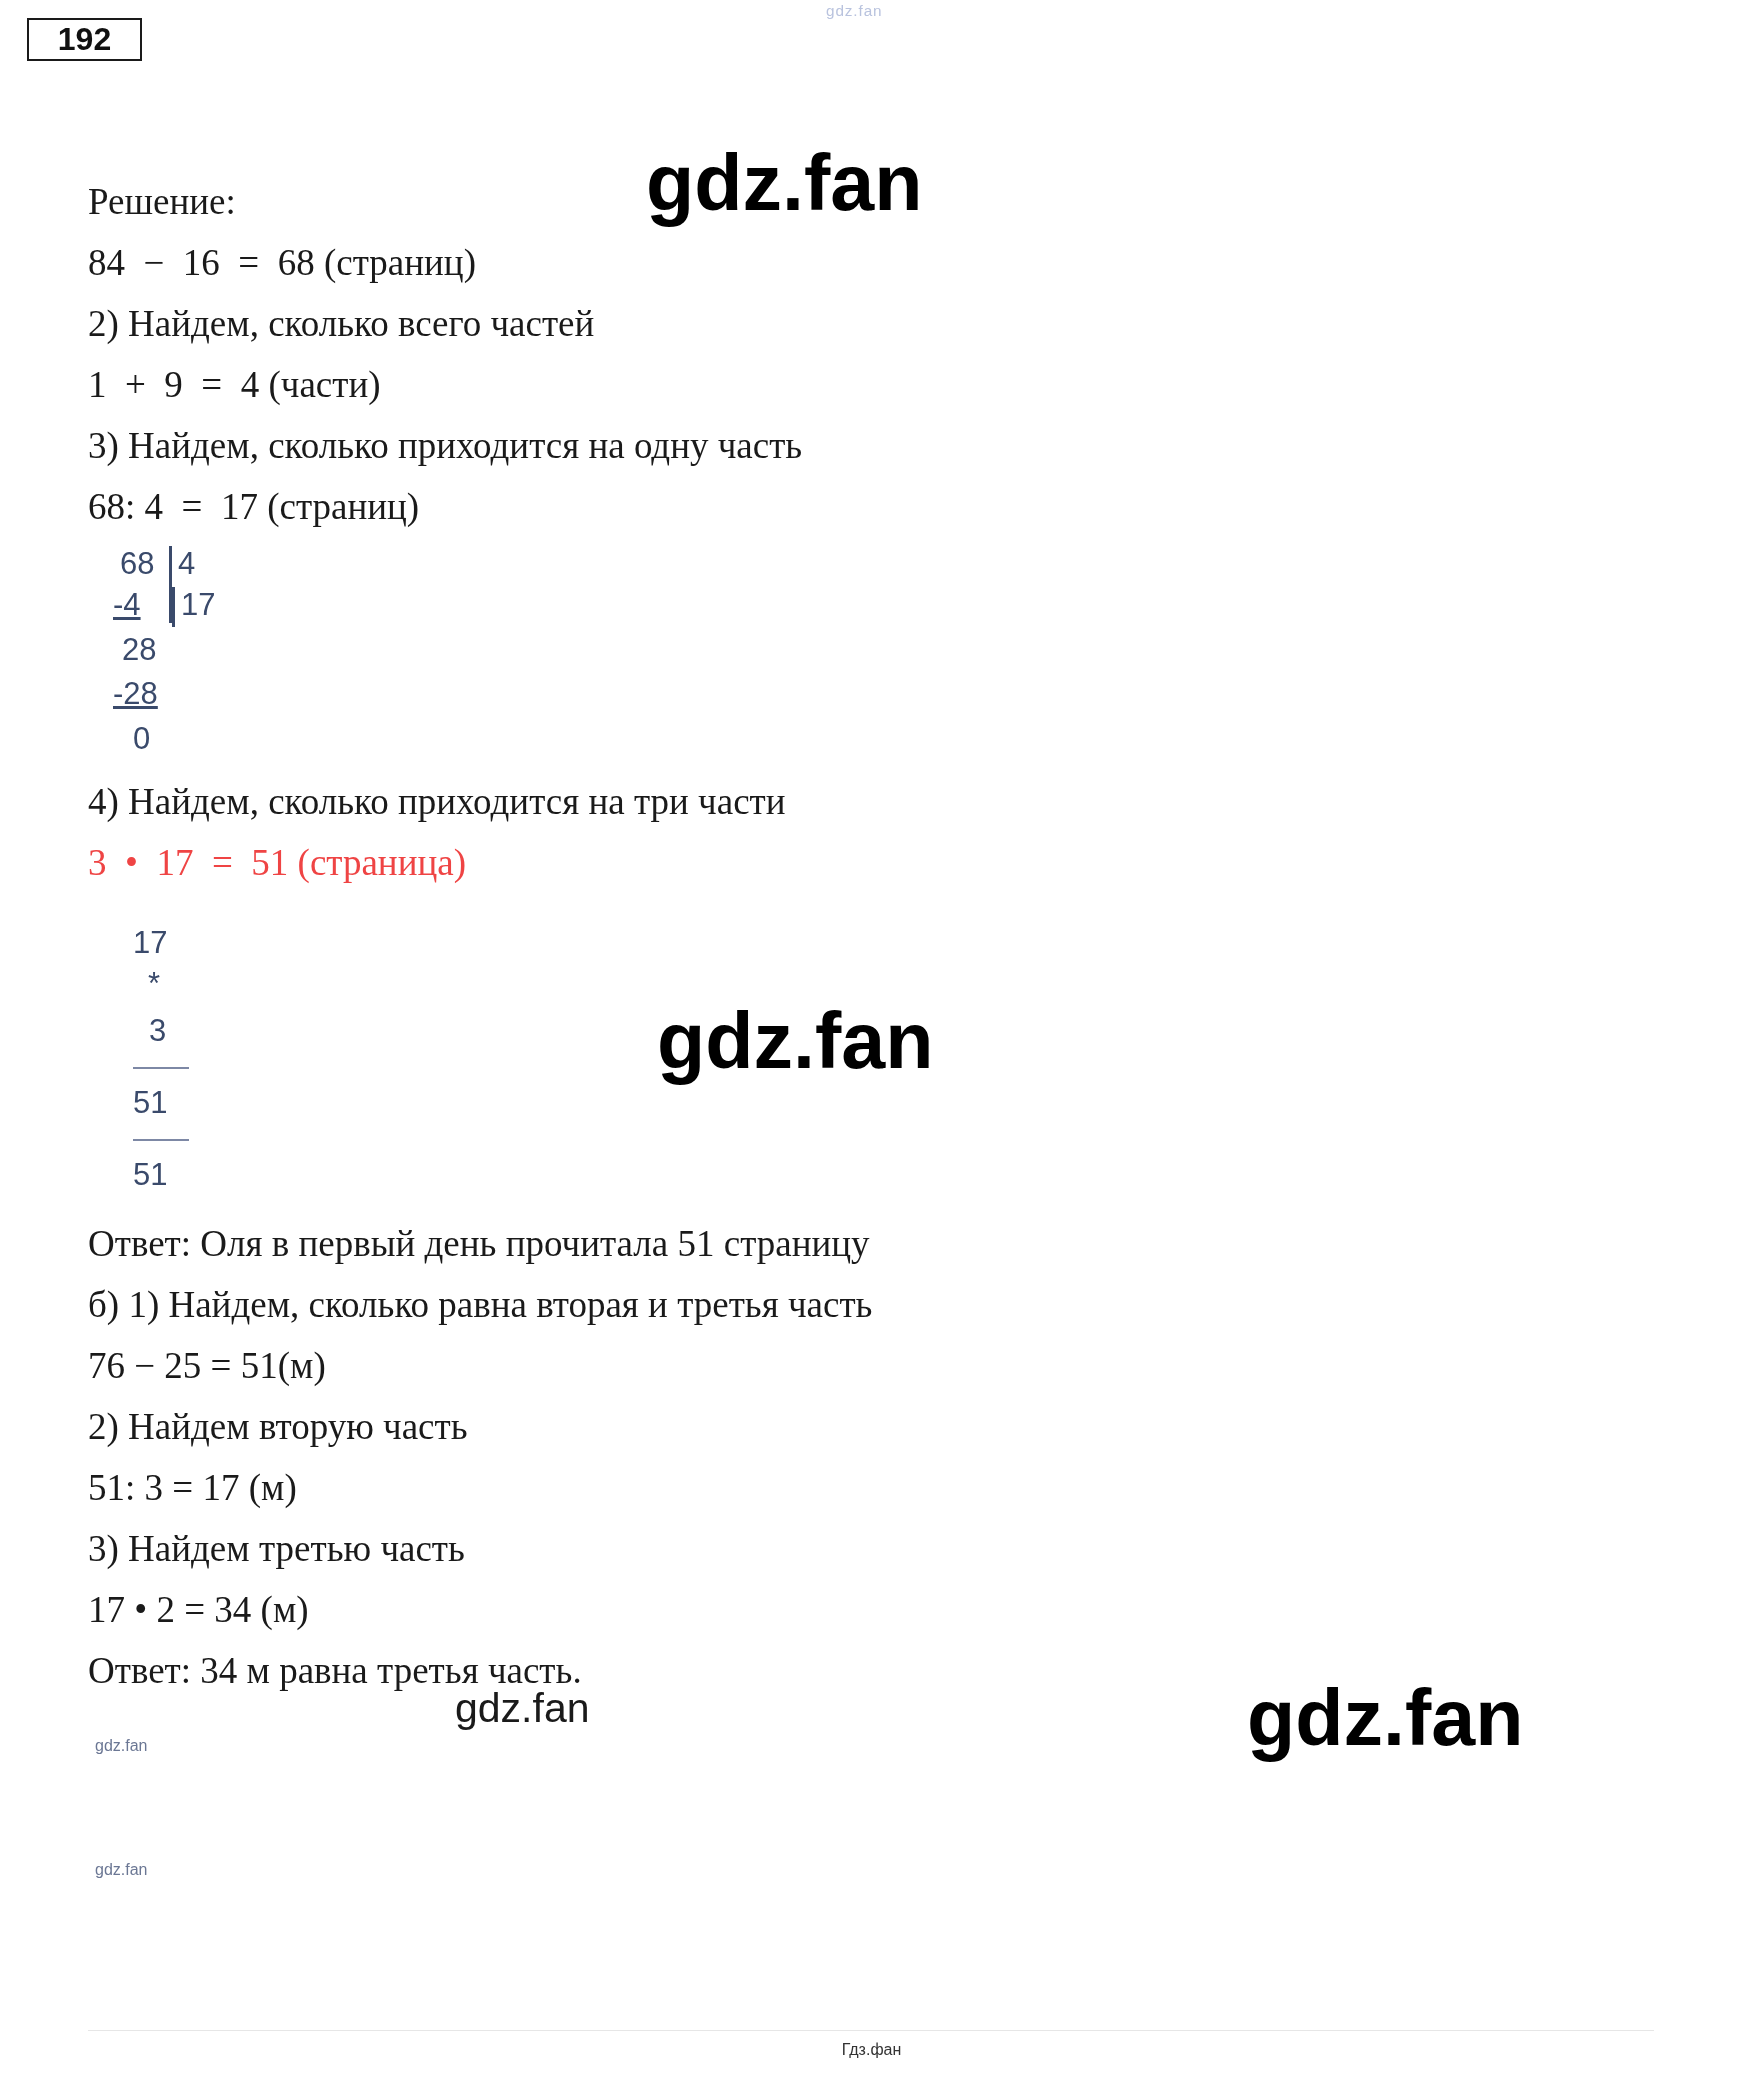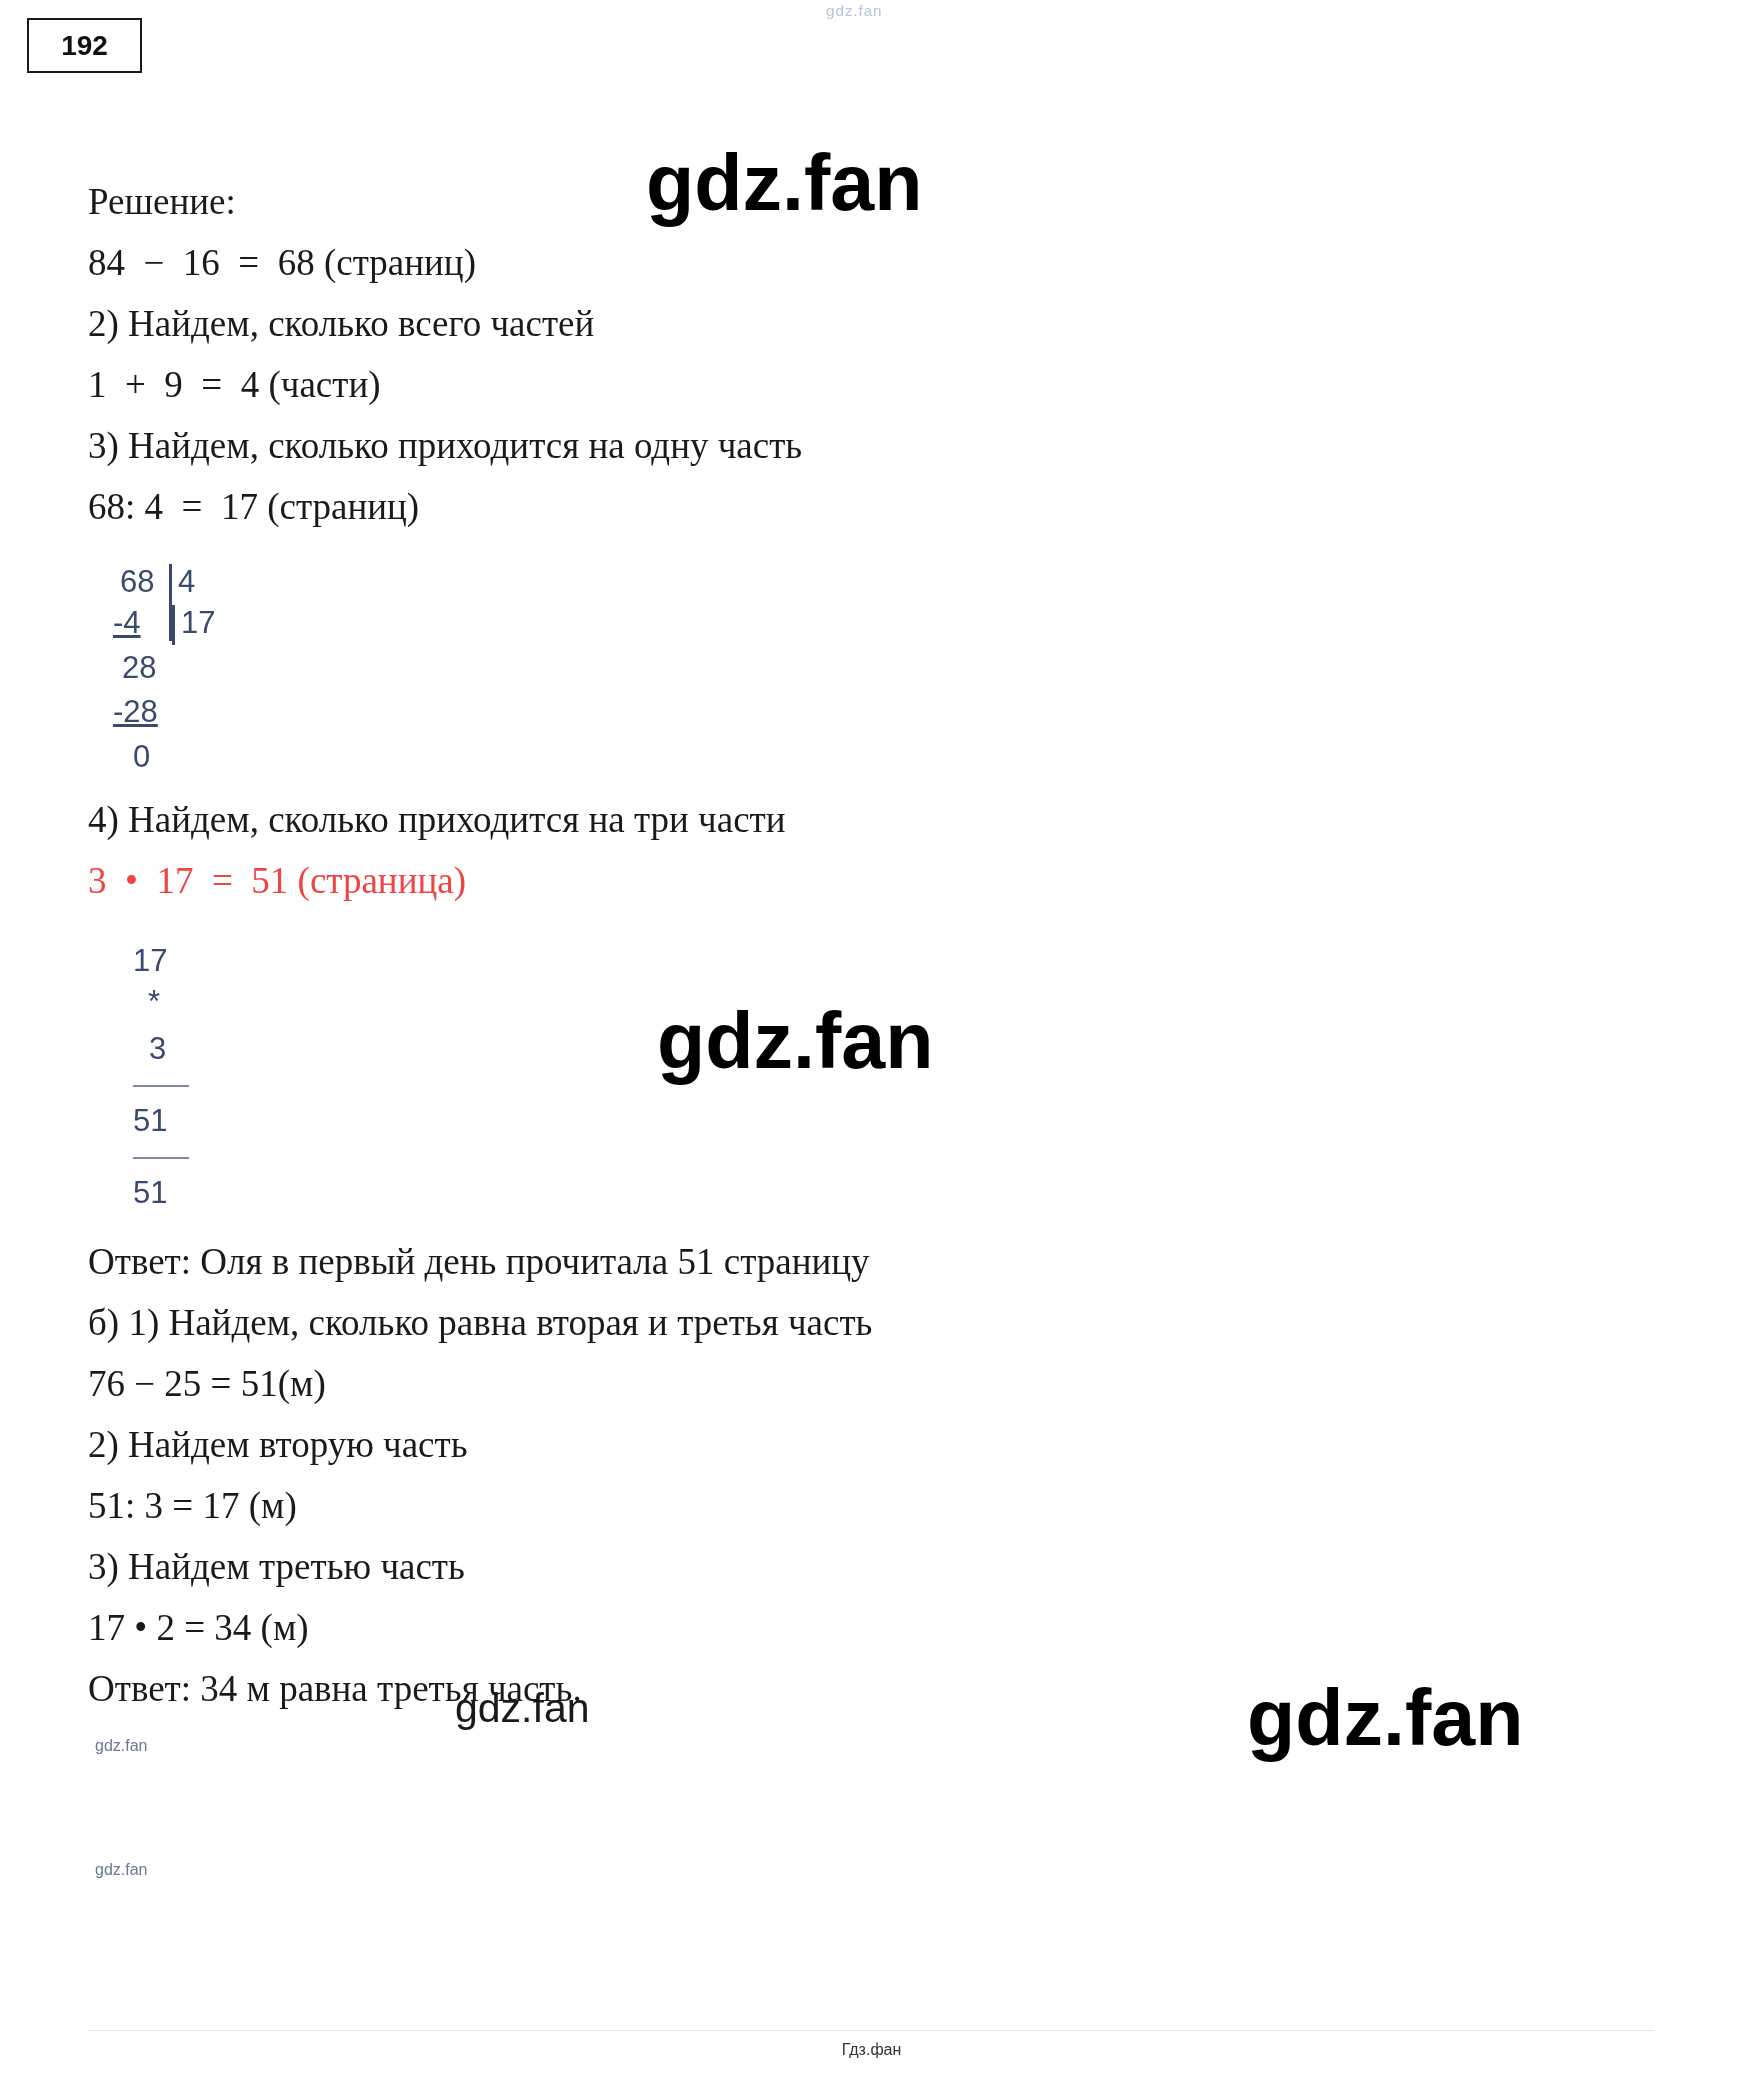--- a/index.html
+++ b/index.html
@@ -26,50 +26,50 @@
     color: #b9c3de;
     letter-spacing: 0.9px;
   }
 
   
   .num-badge {
     position: absolute;
     top: 18px;
     left: 27px;
     width: 115px;
-    height: 55px;
+    height: 43px;
     border: 2.7px solid #1a1a1a;
     box-sizing: border-box;
     display: flex;
     align-items: center;
     justify-content: center;
     font-family: "Liberation Sans", sans-serif;
     font-weight: bold;
-    font-size: 28px;
+    font-size: 32px;
     color: #111;
   }
 
   
   .content {
     position: absolute;
     top: 171px;
     left: 88px;
     width: 1530px;
   }
   .line {
     font-size: 37px;
     line-height: 61px;
     white-space: pre;
     color: #1a1a1a;
   }
 
   
   .division {
     position: relative;
-    margin-top: 27px;
+    margin-top: 9px;
     margin-left: 16px;
     width: 288px;
     height: 225px;
     font-family: "Liberation Sans", sans-serif;
     font-size: 31px;
     color: #3a4a6b;
   }
   .division span { position: absolute; white-space: pre; }
   .d-dividend { top: 0px;   left: 16px; }
   .d-bar-v    { position:absolute; top: 0px; left: 65px; width: 2.7px; height: 77px; background: #3a4a6b; }

